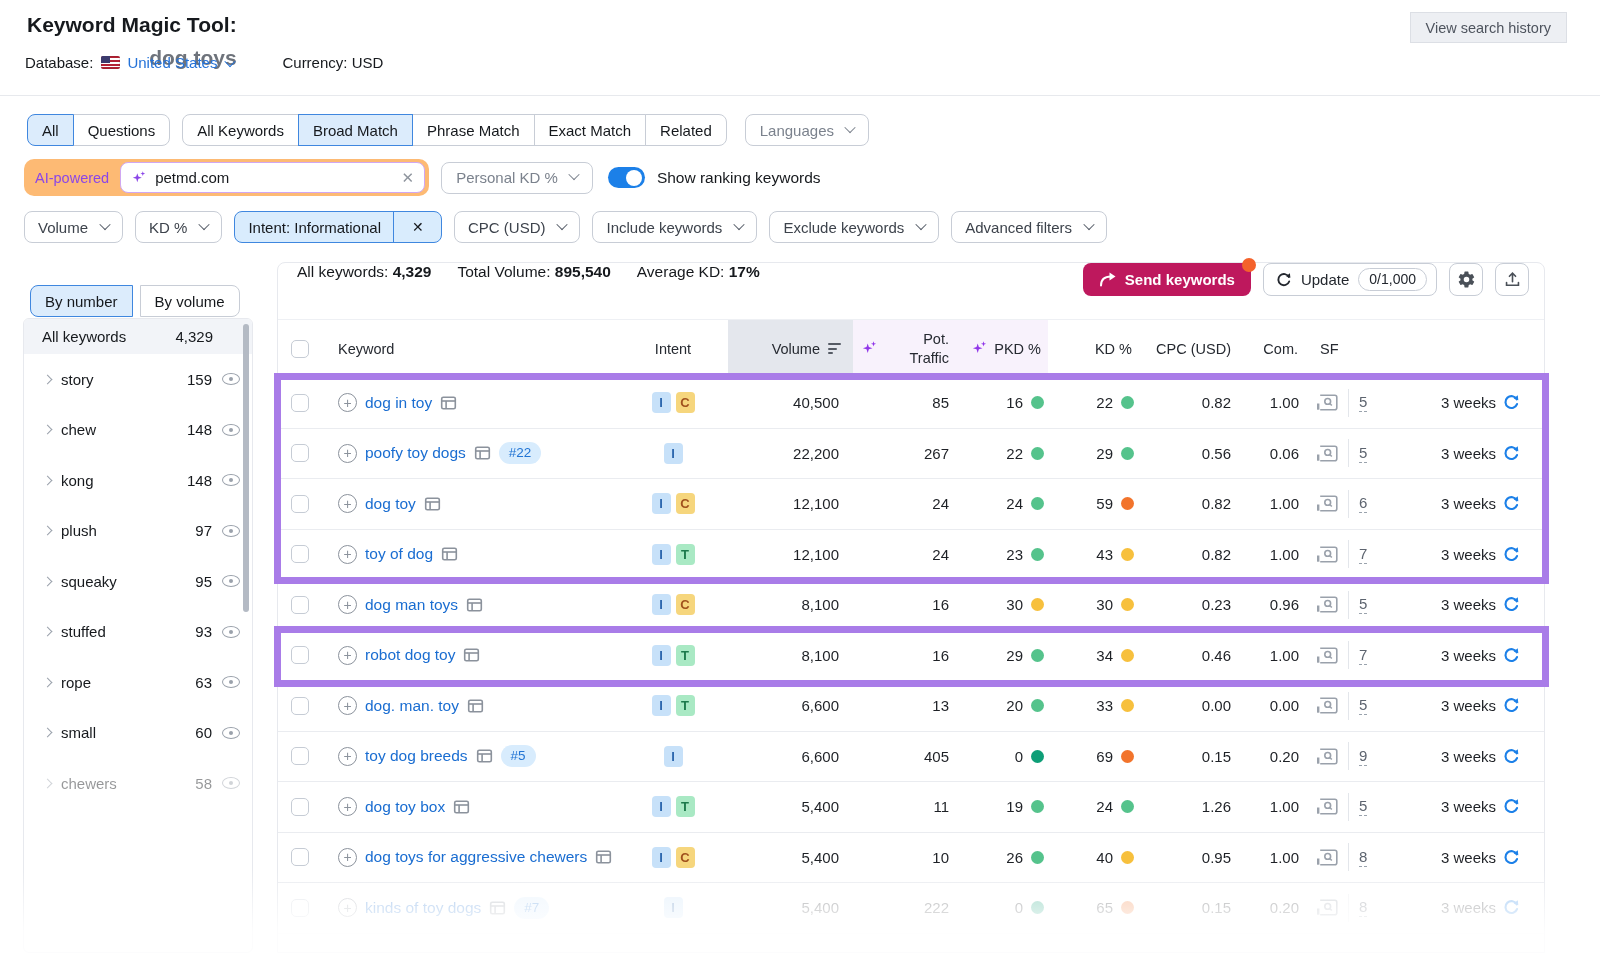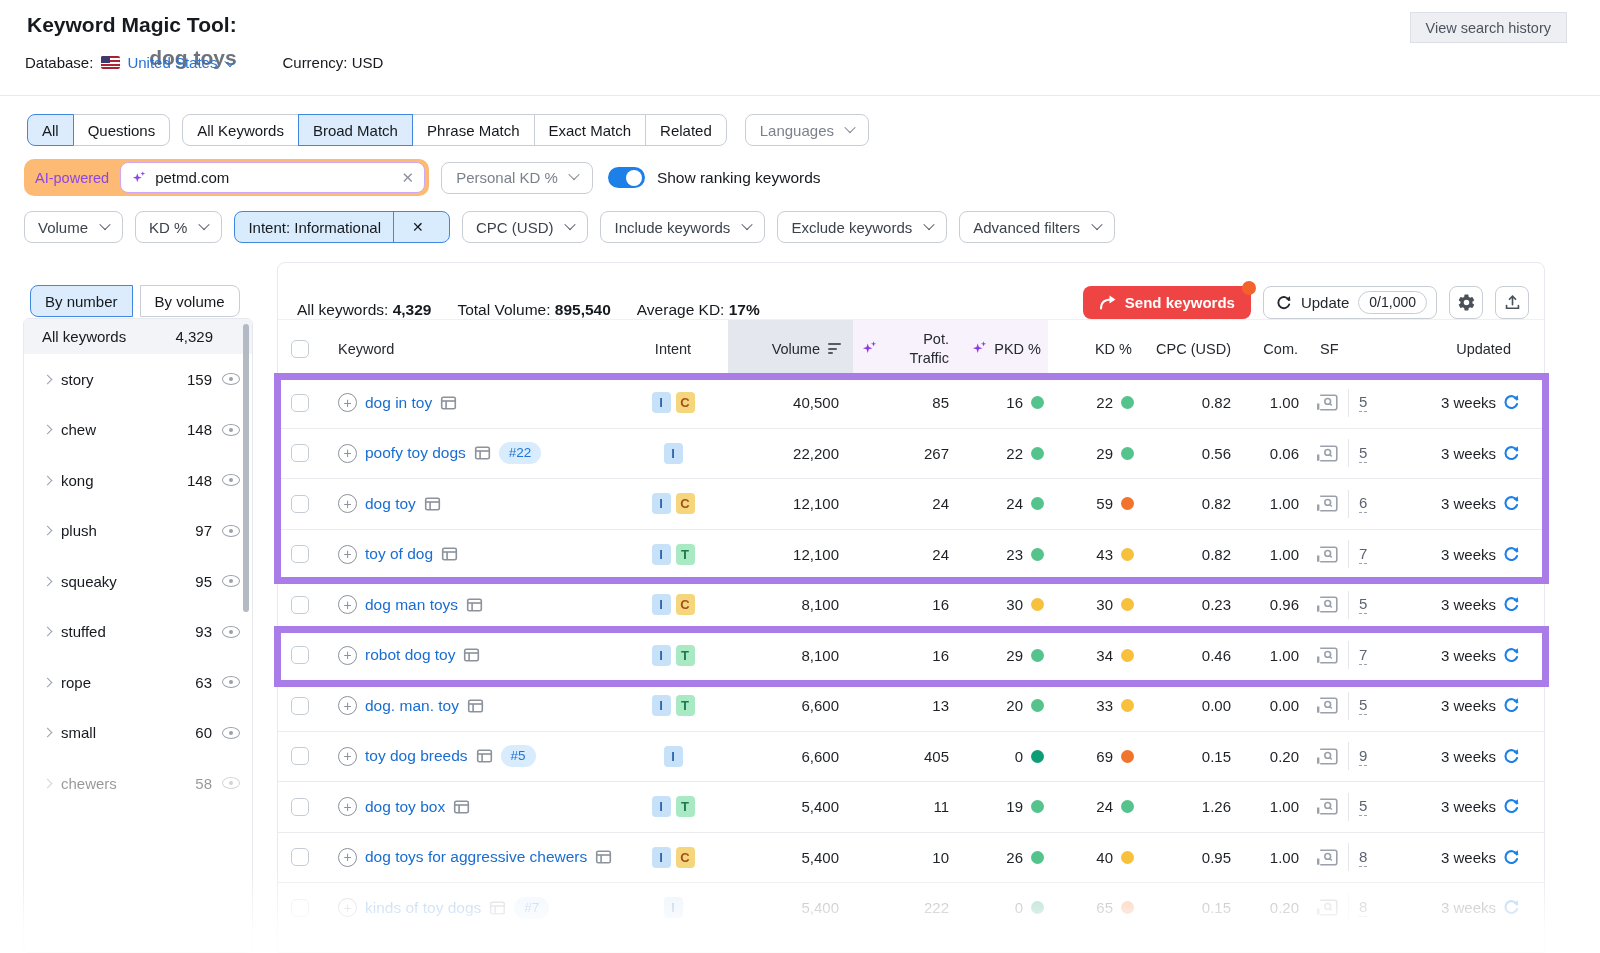--- a/index.html
+++ b/index.html
@@ -53,21 +53,21 @@
   .ai-row .dd-btn { margin-left:12px; }
   .toggle { width:37px; height:21px; border-radius:11px; background:#1c80e8; margin-left:15px; position:relative; cursor:pointer; }
   .toggle .knob { position:absolute; right:2.5px; top:2.5px; width:16px; height:16px; border-radius:50%; background:#fff; }
   .toggle-label { font-size:15.5px; color:#16191d; margin-left:12px; }
 
   
   .filters-row { position:absolute; left:24px; top:211px; display:flex; gap:12px; }
   .filter-btn { height:32px; padding:0 13px; background:#fff; border:1px solid #c8cdd6; border-radius:8px;
     font-size:15px; color:#3d434c; font-family:inherit; display:flex; align-items:center; gap:9px; cursor:pointer; }
   .filter-btn .chev { margin-top:-3px; color:#565d68; }
-  .filter-btn.active { background:#d9ecfd; border-color:#3f87df; color:#16191d; padding-right:16px; }
+  .filter-btn.active { background:#d9ecfd; border-color:#3f87df; color:#16191d; padding-right:8px; }
   .filter-btn.active .chip-div { width:1px; height:31px; background:#3f87df; margin-left:3px; }
   .filter-btn.active .chip-x { width:30px; height:31px; display:flex; align-items:center; justify-content:center;
     font-size:14px; color:#16191d; font-weight:bold; cursor:pointer; }
 
   
   .sidebar-tabs { position:absolute; left:30px; top:285px;gap:8px; }
   .sidebar-card { position:absolute; left:23px; top:318px; width:230px; height:635px;
     border:1px solid #e7e9ee; border-radius:6px; background:#fff; overflow:hidden; }
   .sb-all-row { height:35px; background:#f2f4f8; display:flex; align-items:center; padding:0 39px 0 18px;
     font-size:15px; color:#16191d; }
@@ -77,25 +77,25 @@
   .sb-item .sb-label { color:#16191d; }
   .sb-item .sb-count { margin-left:auto; color:#16191d; }
   .eye { width:18px; height:12px; border:1.6px solid #9aa1ab; border-radius:50%; position:relative; flex:none; }
   .eye::after { content:""; position:absolute; left:50%; top:50%; width:4px; height:4px; margin:-2px 0 0 -2px;
     border-radius:50%; background:#9aa1ab; }
   .sb-scroll { position:absolute; right:3px; top:5px; width:6px; height:288px; background:#b4bac4; border-radius:3px; }
 
   
   .table-card { position:absolute; left:277px; top:262px; width:1268px; height:691px;
     border:1px solid #e7e9ee; border-radius:8px 8px 0 0; background:#fff; }
-  .toolbar { height:56px; display:flex; align-items:flex-end; padding:0 15px 0 19px; }
+  .toolbar { height:56px; display:flex; align-items:flex-start; padding:0 15px 0 19px; }
   .stats { display:flex; gap:26px; font-size:15.5px; color:#16191d; }
   .stat b { font-weight:bold; }
   .toolbar-right { margin-left:auto; display:flex; align-items:center; gap:12px; }
-  .send-btn { position:relative; height:33px; padding:0 16px; background:#ef4444; color:#fff; border:none;
+  .send-btn { position:relative; height:33px; padding:0 16px; background:#be185d; color:#fff; border:none;
     border-radius:8px; font-size:15px; font-weight:bold; font-family:inherit; display:flex; align-items:center; gap:9px; cursor:pointer; }
   .send-dot { position:absolute; top:-5px; right:-5px; width:14px; height:14px; border-radius:50%; background:#f4622b; }
   .update-btn { height:33px; padding:0 9px 0 12px; background:#fff; border:1px solid #c8cdd6; border-radius:8px;
     font-size:15px; color:#23272e; font-family:inherit; display:flex; align-items:center; gap:9px; cursor:pointer; }
   .quota-pill { border:1px solid #c8cdd6; border-radius:999px; padding:2px 10px 3px; font-size:14px; color:#23272e; }
   .icon-btn { width:34px; height:33px; background:#fff; border:1px solid #c8cdd6; border-radius:8px;
     display:flex; align-items:center; justify-content:center; cursor:pointer; }
 
   
   .tgrid { display:grid; grid-template-columns:44px 296px 110px 125px 100px 95px 90px 95px 70px 85px 158px; }
@@ -390,21 +390,20 @@
               <path fill="#9137e9" d="M6.3 3.2l1.1 3.4 3.4 1.1-3.4 1.1-1.1 3.4-1.1-3.4-3.4-1.1 3.4-1.1z"></path>
               <path fill="#9137e9" d="M11.8 1.2l.6 1.8 1.8.6-1.8.6-.6 1.8-.6-1.8-1.8-.6 1.8-.6z"></path>
             </svg>
           </span>
         <span>PKD %</span>
       </div>
       <div class="th-kd">KD %</div>
       <div class="th-cpc">CPC (USD)</div>
       <div class="th-com">Com.</div>
       <div class="th-sf">SF</div>
-      <div class="th-upd">Updated</div>
     </div>
 
     <div id="tbody">
         <div class="tgrid trow">
           <div class="c-check">
             <span class="checkbox"></span>
           </div>
           <div class="c-kw">
             <span class="plus-circle">+</span>
             <a class="kw-link">dog in toy</a>

